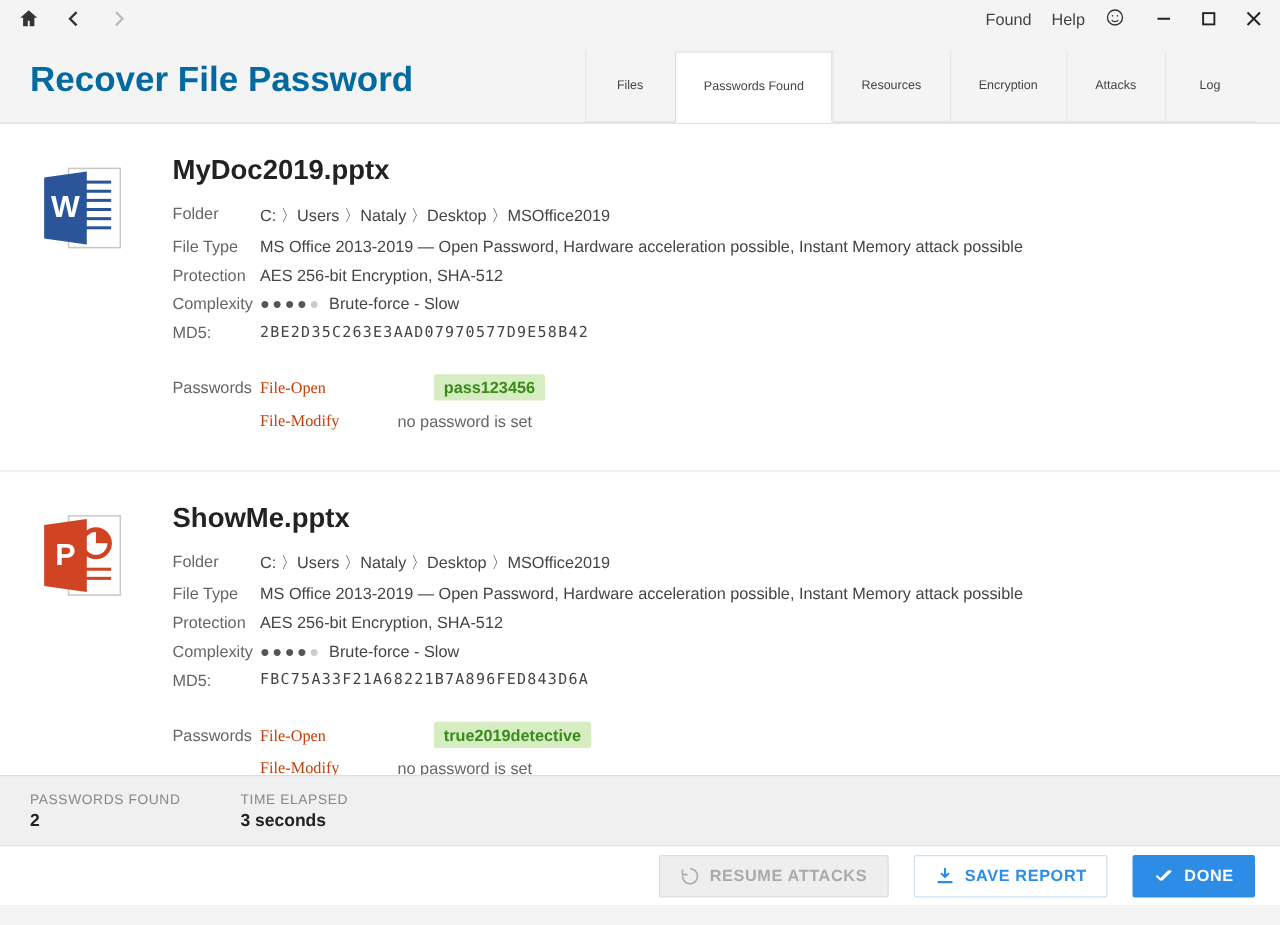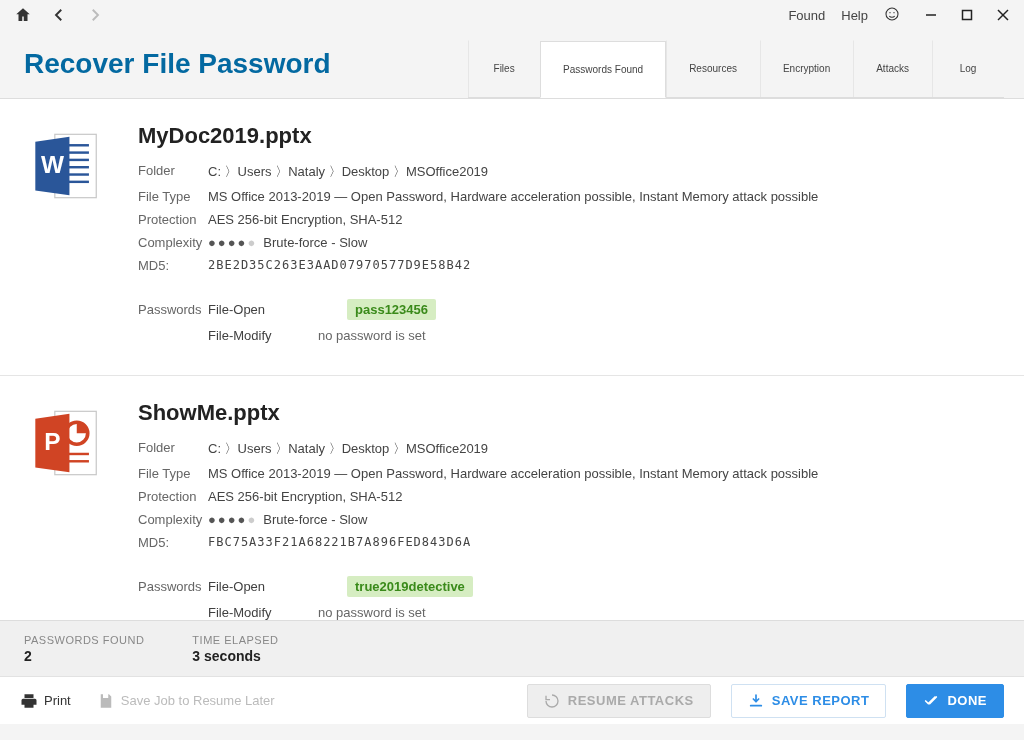--- a/index.html
+++ b/index.html
@@ -32,21 +32,21 @@
   .entry .info-col { flex:1; }
   .file-name { font-size: 22px; font-weight: 700; color:#222; margin-bottom: 10px; }
   .meta-table { font-size: 13px; color:#555; }
   .meta-row { display:flex; padding: 4px 0; }
   .meta-label { width: 70px; color:#666; flex-shrink:0; }
   .meta-value { color:#444; }
   .meta-value.mono { font-family: Menlo, Consolas, monospace; letter-spacing: 1px; font-size:12px; }
   .meta-section-gap { height: 18px; }
   .pw-row { display:flex; padding: 4px 0; align-items:center; }
   .pw-label { width: 70px; color:#666; flex-shrink:0; }
-  .pw-type  { width: 110px; color:#404040; }
+  .pw-type  { width: 110px; color:#c2410c;font-family:Liberation Serif, serif; }
   .pw-value-found { background:#d6edc2; color:#3a8a1a; font-weight:700; padding: 3px 8px; border-radius:2px; font-size:13px;margin-left:29px; }
   .pw-value-none { color:#666; font-size:13px; }
   .complexity-dots { letter-spacing: 2px; margin-right: 6px; }
   .complexity-dots .on { color:#555; }
   .complexity-dots .off { color:#ccc; }
 
   
   .summary-bar { height: 56px; background:#f0f0f0; border-top:1px solid #ddd; display:flex; align-items:center; padding: 0 24px; gap: 48px; }
   .summary-item .lbl { font-size:11px; color:#888; letter-spacing:0.5px; }
   .summary-item .val { font-size:14px; font-weight:700; color:#222; margin-top:2px; }
@@ -246,38 +246,20 @@
     <div class="lbl">PASSWORDS FOUND</div>
     <div class="val">2</div>
   </div>
   <div class="summary-item">
     <div class="lbl">TIME ELAPSED</div>
     <div class="val">3 seconds</div>
   </div>
 </div>
 
 <div class="action-bar">
-  <div class="action-left">
-    <div class="link-btn">
-      <span class="ic">
-          <svg width="18" height="18" viewBox="0 0 24 24" fill="#333">
-            <path d="M6 3h12v5H6zM4 9h16a2 2 0 012 2v6h-4v4H6v-4H2v-6a2 2 0 012-2zm4 8h8v4H8z"></path>
-          </svg>
-        </span>
-      <span>Print</span>
-    </div>
-    <div class="link-btn disabled">
-      <span class="ic">
-          <svg width="18" height="18" viewBox="0 0 24 24" fill="#bbb">
-            <path d="M5 3h11l3 3v15H5zM8 3v5h7V3zm1 11h6v5H9z"></path>
-          </svg>
-        </span>
-      <span>Save Job to Resume Later</span>
-    </div>
-  </div>
   <div class="spacer"></div>
   <div class="btn disabled">
     <span class="ic">
         <svg width="16" height="16" viewBox="0 0 24 24" fill="none" stroke="#aaa" stroke-width="2">
           <path d="M3 12a9 9 0 109-9"></path>
           <path d="M3 4v6h6" fill="none"></path>
         </svg>
       </span>
     <span>RESUME ATTACKS</span>
   </div>

